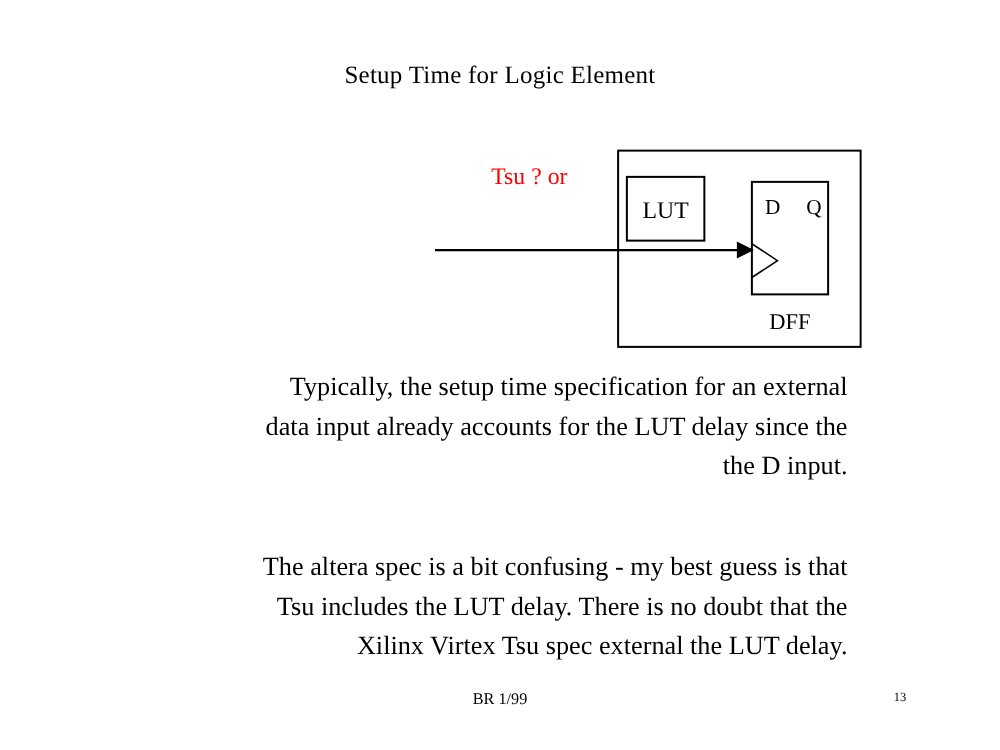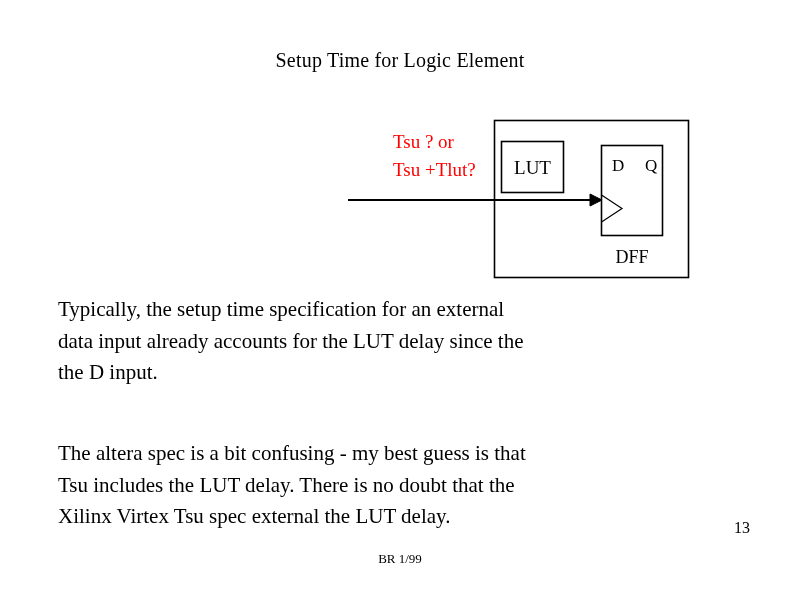--- a/index.html
+++ b/index.html
@@ -74,56 +74,56 @@
   
   .body-block {
     position: absolute;
     left: 58px;
     width: 620px;
   }
   .para {
     font-size: 21px;
     line-height: 31.5px;
     margin: 0;
+    text-align: right;
   }
   #para-1 { top: 294px; }
   #para-2 { top: 438px; }
   .para .pline { display: block; white-space: nowrap; }
 
   
   .footer-center {
     position: absolute;
     left: 0;
     top: 550px;
     width: 800px;
     text-align: center;
     font-size: 13px;
     line-height: 18px;
     font-family: Liberation Serif, serif;
   }
   .footer-page {
     position: absolute;
     left: 690px;
-    top: 519px;
+    top: 550px;
     width: 60px;
-    text-align: right;
-    font-size: 16px;
+    text-align: center;
+    font-size: 10px;
     line-height: 18px;
   }
 </style>
 </head>
 <body>
 
 <div id="slide">
 
   <div class="slide-title">Setup Time for Logic Element</div>
 
   <div class="annotation">
     <span class="ann-line">Tsu ? or</span>
-    <span class="ann-line">Tsu +Tlut?</span>
   </div>
 
   <div id="le-diagram">
     <svg id="le-svg" width="360" height="180" viewBox="0 0 360 180" xmlns="http://www.w3.org/2000/svg">
 
       <rect x="154.5" y="8.5" width="194" height="157" fill="none" stroke="#000000" stroke-width="1.6"></rect>
 
       <rect x="161.5" y="29.5" width="62" height="51" fill="none" stroke="#000000" stroke-width="1.6"></rect>
 
       <rect x="261.5" y="33.5" width="61" height="90" fill="none" stroke="#000000" stroke-width="1.6"></rect>

